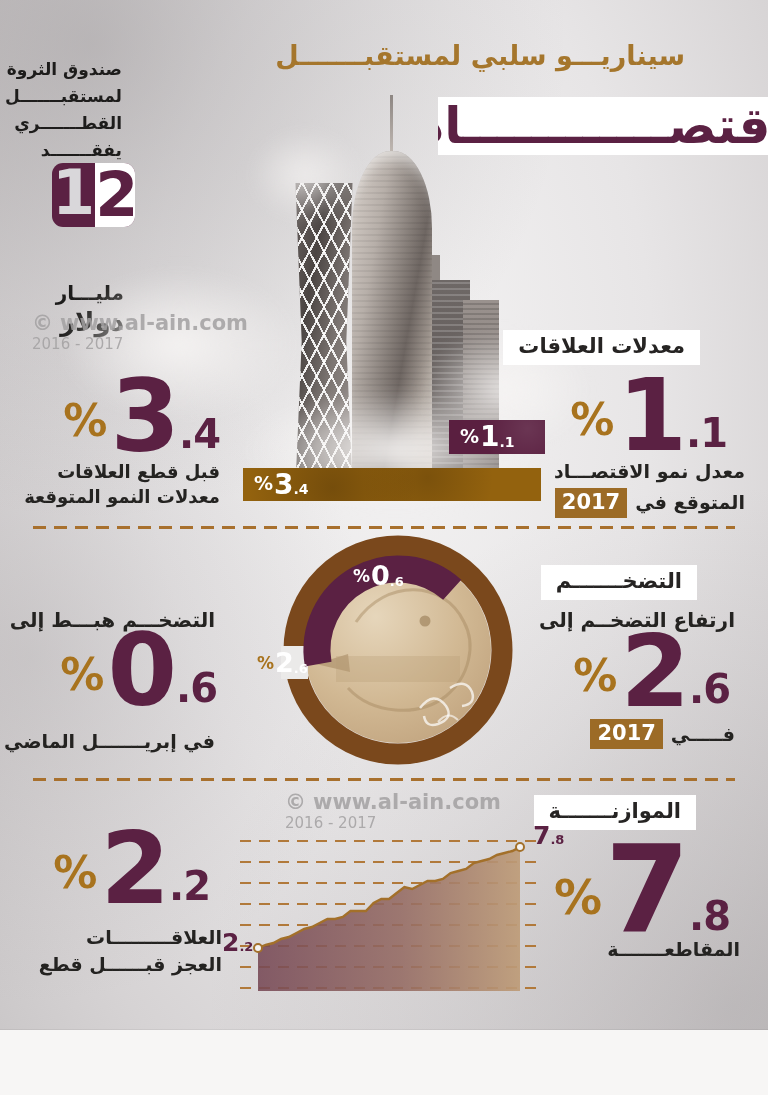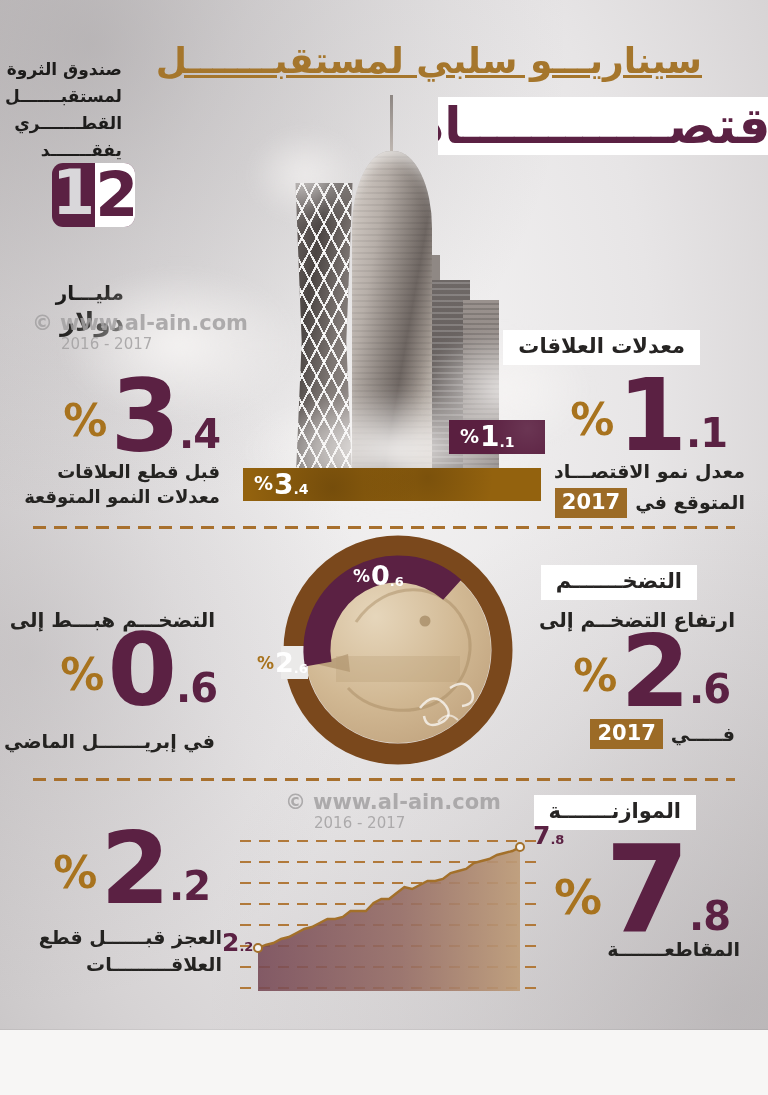--- a/index.html
+++ b/index.html
@@ -17,22 +17,22 @@
       radial-gradient(circle at 4% 60%, rgba(150,145,147,.25), transparent 35%),
       radial-gradient(ellipse at 52% 35%, #f4f3f3 0%, #e7e5e6 45%, #d6d3d4 78%, #c8c5c6 100%);
   }
   
   .smoke{position:absolute;border-radius:50%;filter:blur(9px);pointer-events:none;z-index:4;}
   .s1{left:60px;top:270px;width:240px;height:150px;background:radial-gradient(closest-side,rgba(246,244,243,.95),rgba(246,244,243,0));}
   .s2{left:240px;top:390px;width:310px;height:120px;background:radial-gradient(closest-side,rgba(248,246,245,.97),rgba(248,246,245,0));}
   .s3{left:420px;top:330px;width:170px;height:120px;background:radial-gradient(closest-side,rgba(246,244,243,.9),rgba(246,244,243,0));}
   .s4{left:250px;top:130px;width:110px;height:90px;background:radial-gradient(closest-side,rgba(244,242,241,.8),rgba(244,242,241,0));}
   
-  .gold-title{position:absolute;right:66px;top:40px;z-index:2;direction:rtl;white-space:nowrap;
-    color:#a5762c;font-size:36px;font-weight:bold;text-decoration:underline;}
+  .gold-title{position:absolute;right:83px;top:40px;z-index:2;direction:rtl;white-space:nowrap;
+    color:#a5762c;font-size:27px;font-weight:bold;}
   .econ-strip{position:absolute;left:438px;top:97px;width:330px;height:58px;background:#fff;z-index:2;
     display:flex;align-items:center;justify-content:center;overflow:hidden;}
   .econ-strip span{direction:rtl;color:var(--maroon);font-size:50px;font-weight:bold;white-space:nowrap;line-height:1;}
   .qatar-line{position:absolute;left:440px;top:160px;width:322px;height:86px;z-index:2;
     display:flex;align-items:center;justify-content:center;overflow:hidden;}
   .qatar-line span{direction:rtl;color:var(--maroon);font-size:56px;font-weight:bold;white-space:nowrap;line-height:1;}
   .fund{position:absolute;left:18px;top:56px;width:104px;z-index:2;direction:rtl;text-align:right;
     color:#1d1c1b;font-weight:bold;font-size:17px;line-height:27px;white-space:nowrap;}
   .fund-num{position:absolute;left:52px;top:163px;width:83px;height:64px;z-index:2;background:var(--maroon);
     border-radius:11px;display:flex;overflow:hidden;}
@@ -58,21 +58,21 @@
       linear-gradient(100deg,#d8d1cb 0%,#b7afa9 28%,#837b76 52%,#6e6662 62%,#aaa199 82%,#c9c0b8 100%);
     box-shadow:inset 0 18px 14px -10px rgba(255,255,255,.55);}
   .bld1{position:absolute;left:152px;top:185px;width:40px;height:220px;
     background:repeating-linear-gradient(0deg, rgba(255,255,255,.18) 0 2px, transparent 2px 6px),linear-gradient(#6e6866,#57504e);}
   .bld2{position:absolute;left:185px;top:205px;width:36px;height:200px;
     background:repeating-linear-gradient(0deg, rgba(0,0,0,.15) 0 2px, transparent 2px 5px),linear-gradient(#9a928e,#7b7370);}
   .bld3{position:absolute;left:140px;top:160px;width:22px;height:60px;background:#8f8884;}
   
   .wm{position:absolute;z-index:5;color:#a3a1a2;opacity:.85;direction:ltr;}
   .wm .row{display:flex;align-items:center;gap:7px;font-weight:bold;font-size:21px;line-height:21px;}
-  .wm .years{font-size:15px;margin-left:29px;line-height:20px;}
+  .wm .years{font-size:15px;line-height:20px;}
   .wm1{left:32px;top:313px;}
   .wm2{left:285px;top:792px;}
   
   .sec-h{position:absolute;z-index:4;background:#fff;color:#262423;font-weight:bold;font-size:21px;
     padding:4px 15px 7px;direction:rtl;white-space:nowrap;}
   .h-growth{right:68px;top:330px;}
   .h-inflation{right:71px;top:565px;}
   .h-budget{right:72px;top:795px;}
   
   .bignum{position:absolute;z-index:4;display:flex;direction:ltr;align-items:flex-end;color:var(--maroon);}
@@ -306,22 +306,22 @@
   <div class="cap c-bud-right">
     <div>المقاطعـــــــة</div>
   </div>
 
   <div class="bignum v-bud-left">
     <span class="pct">%</span>
     <span class="whole">2</span>
     <span class="dec">.2</span>
   </div>
   <div class="cap c-bud-left">
+    <div>العلاقـــــــــات</div>
     <div>العجز قبــــــل قطع</div>
-    <div>العلاقـــــــــات</div>
   </div>
 
   <svg class="bchart" viewBox="0 0 302 162">
     <defs>
       <linearGradient id="gfill" x1="0" y1="0" x2="1" y2="0">
         <stop offset="0%" stop-color="rgba(118,72,85,0.88)"></stop>
         <stop offset="55%" stop-color="rgba(148,106,98,0.88)"></stop>
         <stop offset="100%" stop-color="rgba(190,156,120,0.92)"></stop>
       </linearGradient>
     </defs>

